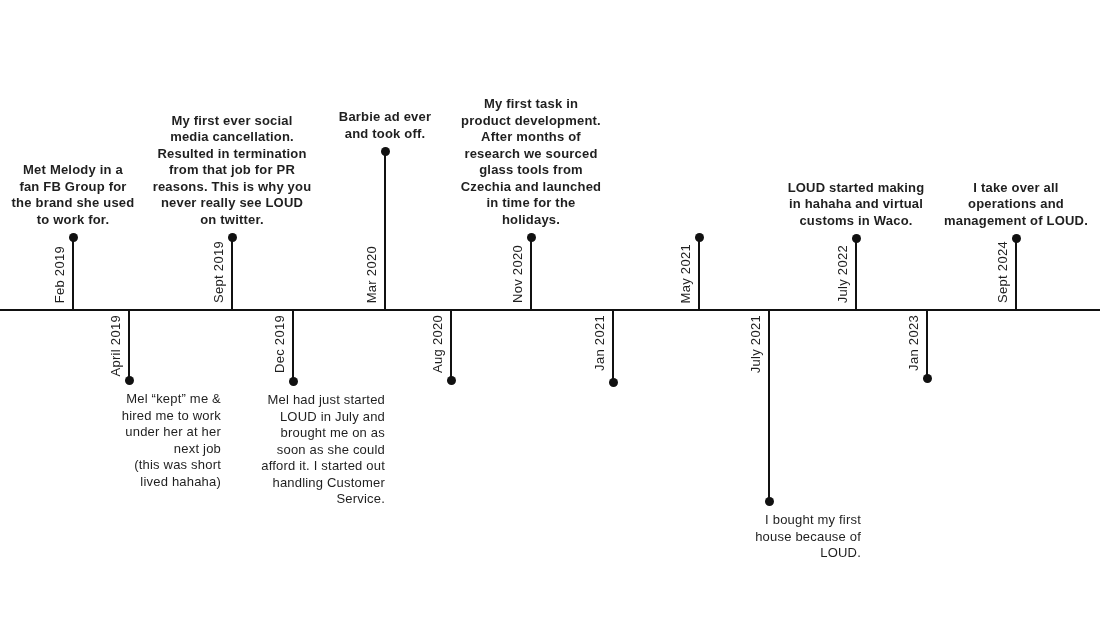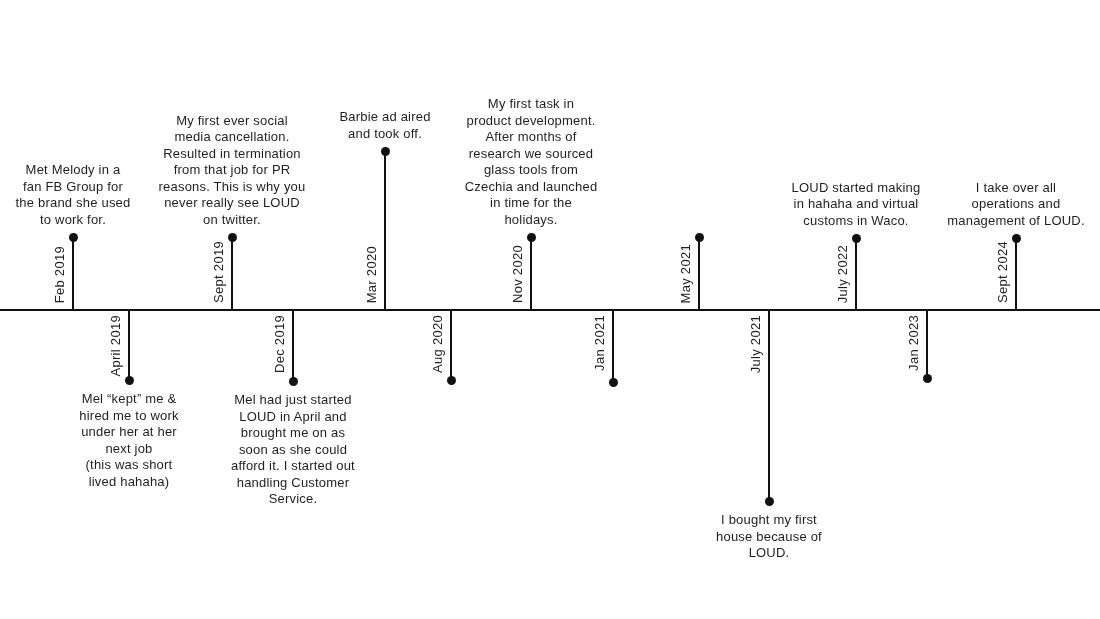--- a/index.html
+++ b/index.html
@@ -58,22 +58,22 @@
     position: absolute;
     width: 184px;
     left: calc(var(--x) - 92px);
     text-align: center;
     white-space: pre-line;
     font-size: 13px;
     line-height: 16.5px;
     letter-spacing: 0.2px;
     color: var(--text);
   }
-  .event.above .text { bottom: calc(619px - var(--dot) + 9px); }
-  .event.below .text { top: calc(var(--dot) + 11px); }
+  .event.above .text { bottom: calc(619px - var(--dot) + 9px); font-weight: bold; }
+  .event.below .text { top: calc(var(--dot) + 11px); text-align: right; }
 </style>
 </head>
 <body>
 
 <div class="canvas">
 
   <div class="axis"></div>
 
   <div class="event above" style="--x:73px; --dot:237px;">
     <div class="stem"></div>
@@ -108,33 +108,33 @@
 reasons. This is why you
 never really see LOUD
 on twitter.</div>
   </div>
 
   <div class="event below" style="--x:293px; --dot:381px;">
     <div class="stem"></div>
     <div class="dot"></div>
     <div class="date">Dec 2019</div>
     <div class="text">Mel had just started
-LOUD in April and
+LOUD in July and
 brought me on as
 soon as she could
 afford it. I started out
 handling Customer
 Service.</div>
   </div>
 
   <div class="event above" style="--x:385px; --dot:151px;">
     <div class="stem"></div>
     <div class="dot"></div>
     <div class="date">Mar 2020</div>
-    <div class="text">Barbie ad aired
+    <div class="text">Barbie ad ever
 and took off.</div>
   </div>
 
   <div class="event below" style="--x:451px; --dot:380px;">
     <div class="stem"></div>
     <div class="dot"></div>
     <div class="date">Aug 2020</div>
   </div>
 
   <div class="event above" style="--x:531px; --dot:237px;">

